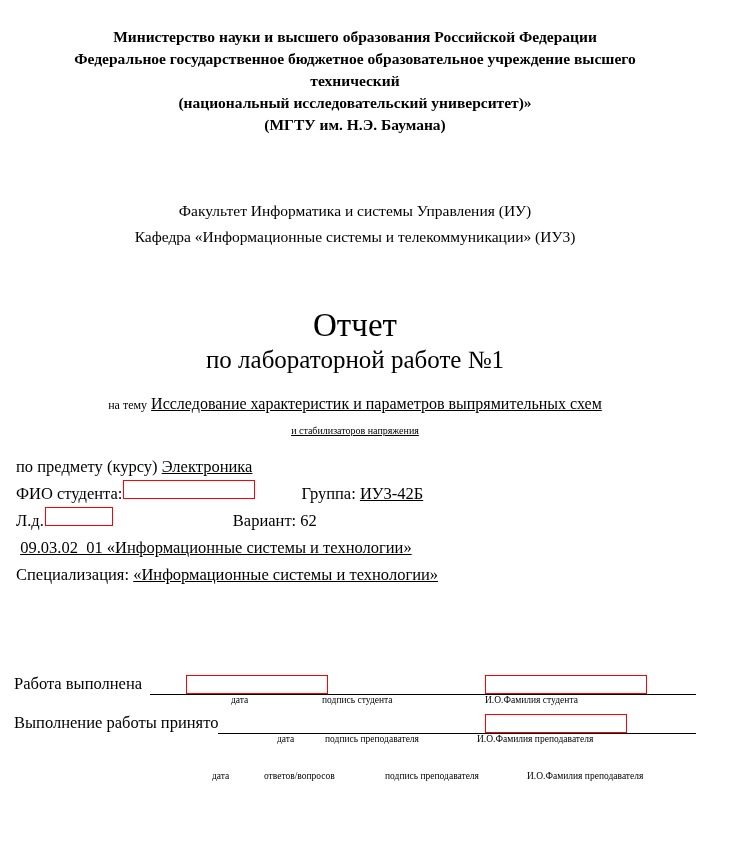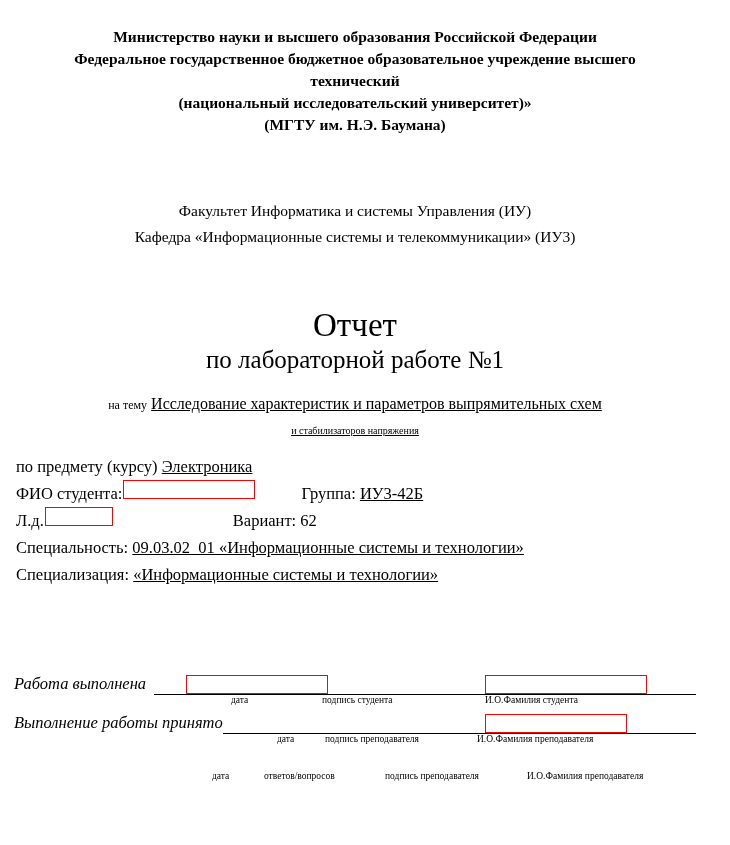--- a/index.html
+++ b/index.html
@@ -103,21 +103,20 @@
     font-size: 16.5px;
   }
   .sign-row {
     position: relative;
     display: flex;
     align-items: flex-end;
   }
   .sign-label {
     white-space: nowrap;
     padding-bottom: 1px;
-    font-style: italic;
   }
   .rule {
     border-bottom: 1px solid #000000;
     height: 1px;
   }
   .captions {
     position: relative;
     height: 12px;
     font-size: 9.5px;
     margin-bottom: 3px;
@@ -182,21 +181,20 @@
 
       <div class="field-row">
         <span class="label">Л.д.</span>
         <span class="redbox ld" title=""></span>
         <span class="label variant-label">Вариант:</span>
         <span>&nbsp;</span>
         <span>62</span>
       </div>
 
       <div class="field-row">
-        <span class="label">Специальность:</span>
         <span>&nbsp;</span>
         <span class="u">09.03.02_01 «Информационные системы и технологии»</span>
       </div>
 
       <div class="field-row">
         <span class="label">Специализация:</span>
         <span>&nbsp;</span>
         <span class="u">«Информационные системы и технологии»</span>
       </div>
 

